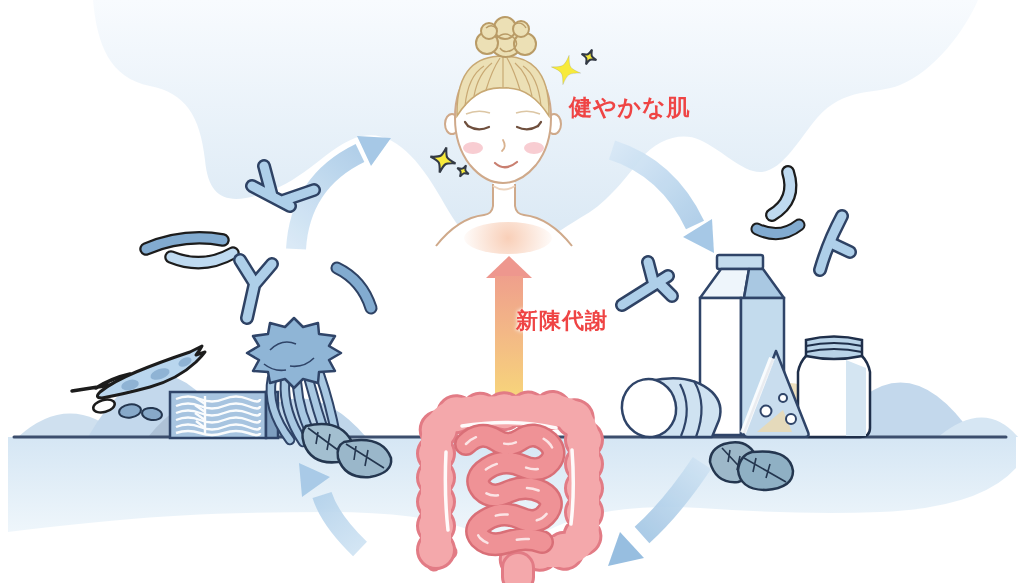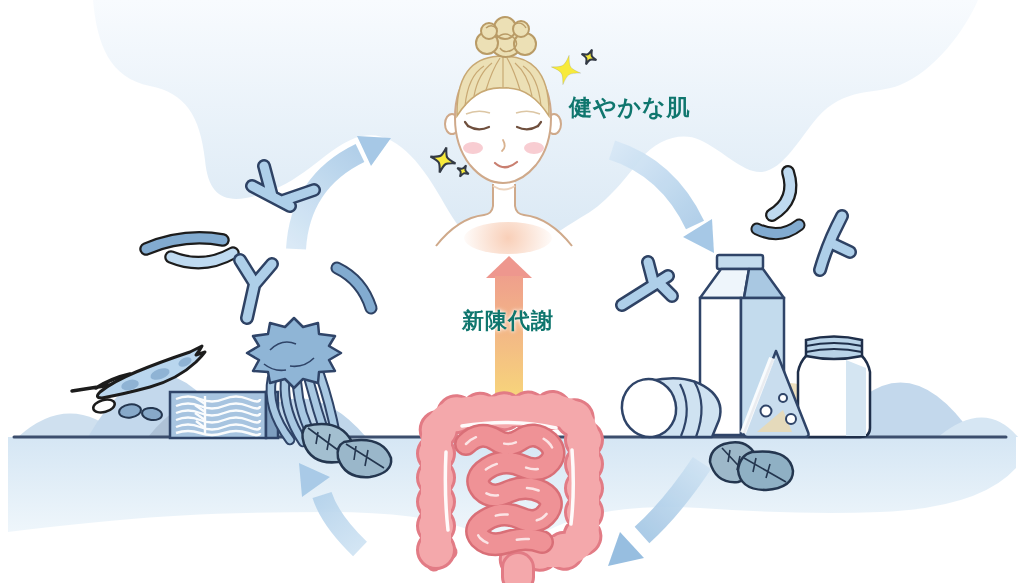--- a/index.html
+++ b/index.html
@@ -1,21 +1,21 @@
 <!DOCTYPE html>
 <html><head>
 <meta charset="utf-8">
 <style>
   html,body{margin:0;padding:0;background:#fff;}
   #stage{position:relative;width:1024px;height:583px;background:#ffffff;overflow:hidden;
          font-family:"DejaVu Sans","Liberation Sans",sans-serif;}
   #art{position:absolute;left:0;top:0;}
-  .label{position:absolute;color:#0f766e;font-weight:600;white-space:nowrap;}
+  .label{position:absolute;color:#ef4444;font-weight:600;white-space:nowrap;}
   #label-healthy-skin{left:569px;top:92px;font-size:23px;letter-spacing:1px;}
-  #label-metabolism{left:408px;top:306px;width:200px;text-align:center;font-size:22px;letter-spacing:1px;
+  #label-metabolism{left:408px;top:306px;width:200px;text-align:right;font-size:22px;letter-spacing:1px;
                     text-shadow:0 0 3px #fff,0 0 5px #fff;}
   #label-gut-soil{left:402px;top:546px;font-size:24px;letter-spacing:2px;}
 </style>
 </head>
 <body>
 
 <div id="stage">
 
 <svg id="art" width="1024" height="583" viewBox="0 0 1024 583">
   <defs>

